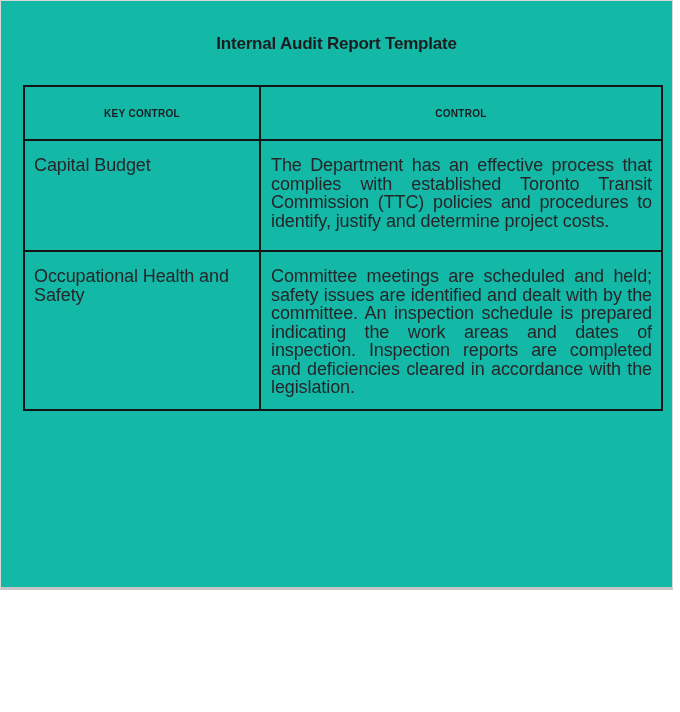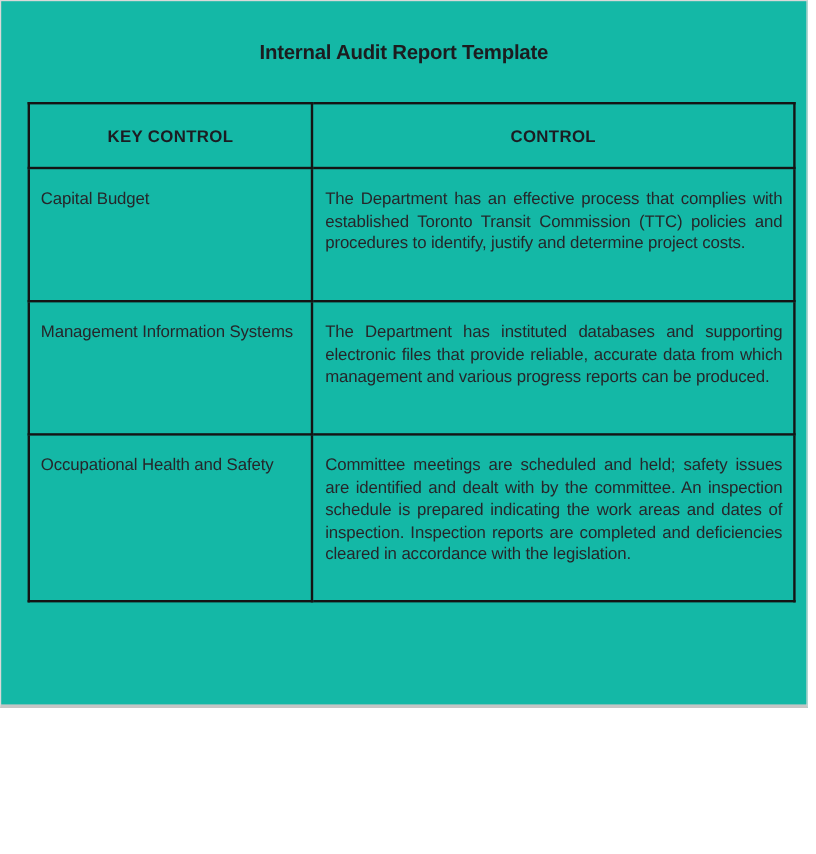--- a/index.html
+++ b/index.html
@@ -30,25 +30,25 @@
     left: 22px; top: 84px;
     width: 638px;
     border-collapse: collapse;
     table-layout: fixed;
   }
   col.c1 { width: 236px; }
   col.c2 { width: 402px; }
   table.audit th, table.audit td {
     border: 2px solid #141414;
     color: #26262a;
-    font-size: 14px;
+    font-size: 18px;
     letter-spacing: -0.1px;
   }
   table.audit th {
-    font-size: 14px;
+    font-size: 10px;
     font-weight: bold;
     text-align: center;
     vertical-align: middle;
     letter-spacing: 0.3px;
     color: #1c1c22;
   }
   table.audit td {
     vertical-align: top;
     line-height: 18.5px;
   }
@@ -78,24 +78,20 @@
         <tr class="hdr">
       <th>KEY CONTROL</th>
       <th>CONTROL</th>
     </tr>
 
     <tr class="r1">
       <td class="key-cell">Capital Budget</td>
       <td class="find-cell">The Department has an effective process that complies with established Toronto Transit Commission (TTC) policies and procedures to identify, justify and determine project costs.</td>
     </tr>
 
-    <tr class="r2">
-      <td class="key-cell">Management Information Systems</td>
-      <td class="find-cell">The Department has instituted databases and supporting electronic files that provide reliable, accurate data from which management and various progress reports can be produced.</td>
-    </tr>
 
 
     <tr class="r4">
       <td class="key-cell">Occupational Health and Safety</td>
       <td class="find-cell">Committee meetings are scheduled and held; safety issues are identified and dealt with by the committee. An inspection schedule is prepared indicating the work areas and dates of inspection.  Inspection reports are completed and deficiencies cleared in accordance with the legislation.</td>
     </tr>
 
 
   </tbody>
     </table>

